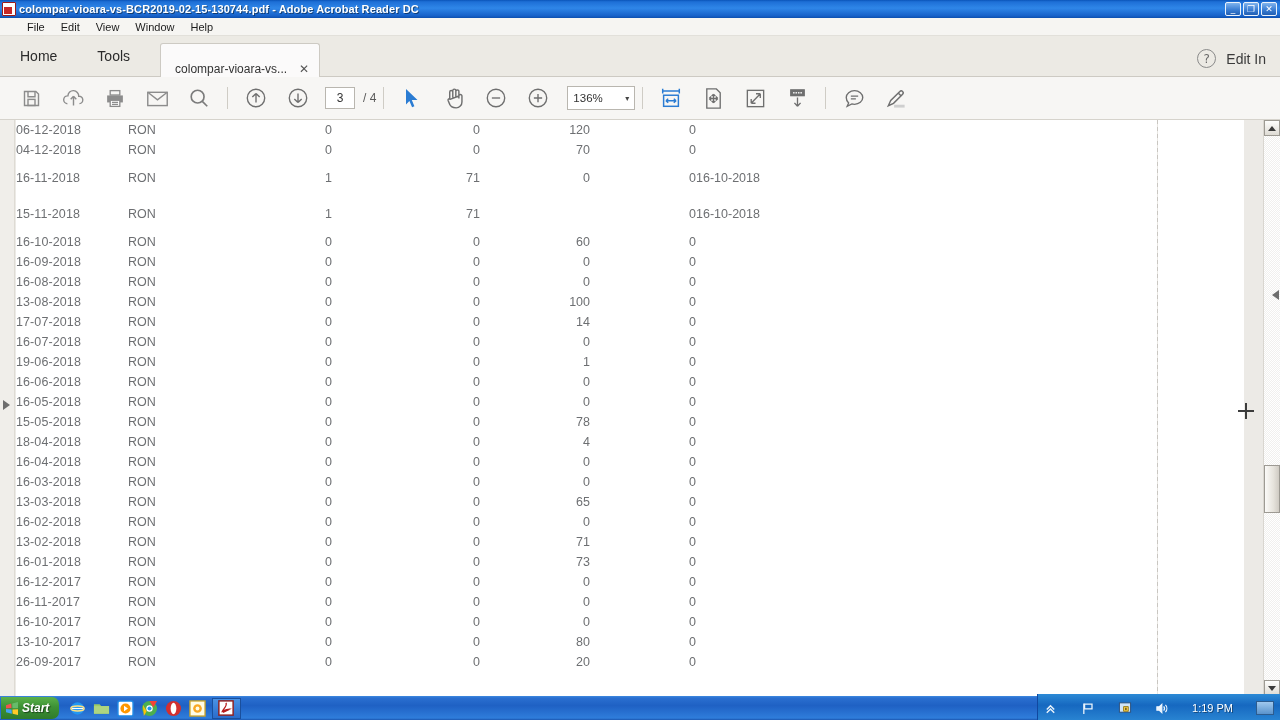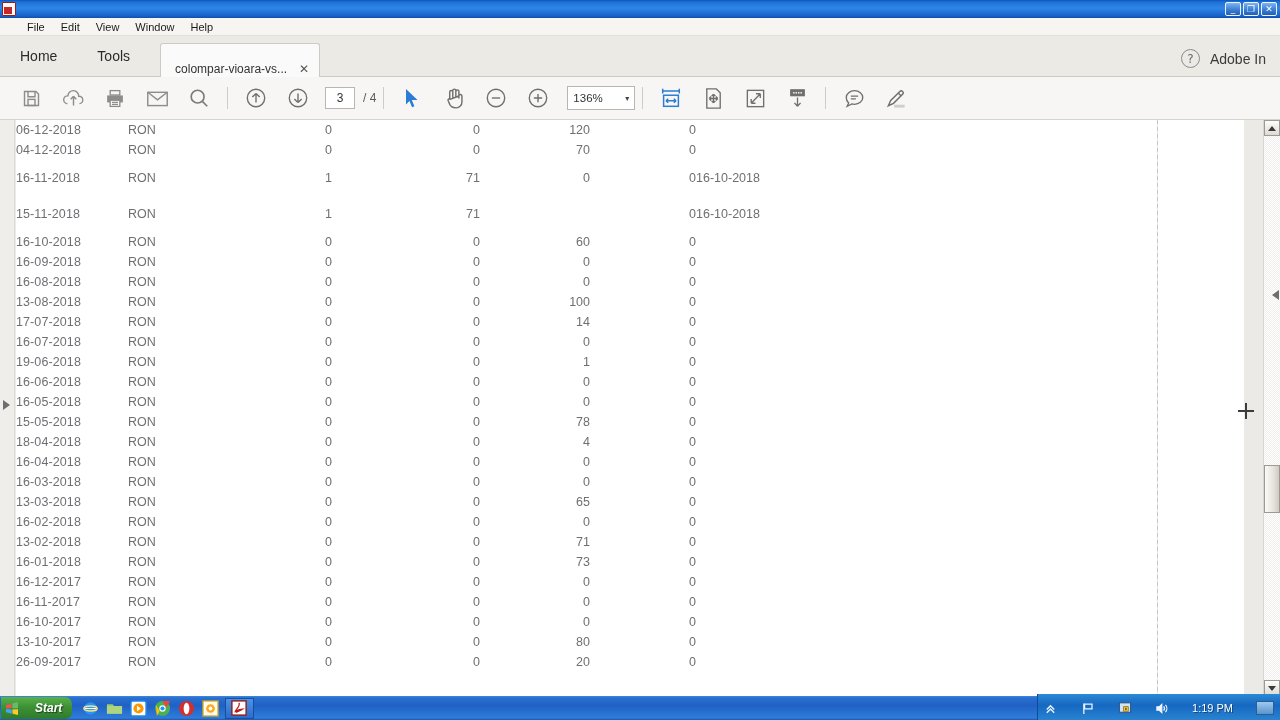--- a/index.html
+++ b/index.html
@@ -176,21 +176,21 @@
   
   .taskbar {
     position: absolute; left: 0; bottom: 0; width: 1280px; height: 24px;
     background: linear-gradient(to bottom,#3f8ae0 0%,#2a6fd0 8%, #1f61c4 40%, #2f7ddb 92%, #1b56b0 100%);
     display: flex; align-items: center;
   }
   .startbtn {
     height: 22px; margin: 0 6px 0 1px; padding: 0 10px 0 4px;
     background: linear-gradient(to bottom,#5bb14a,#3d9135 45%,#2f7b2b);
     border-radius: 0 7px 7px 0;
-    display: flex; align-items: center; gap: 16px;
+    display: flex; align-items: center; gap: 3px;
     color: #fff; font-size: 12px; font-weight: bold; font-style: italic;
     text-shadow: 1px 1px 1px rgba(0,0,0,.5);
   }
   .flag { width: 14px; height: 13px; position: relative; }
   .qlaunch { display: flex; align-items: center; gap: 7px; padding-left: 4px; }
   .qicon { width: 17px; height: 17px; border-radius: 2px; position: relative; }
   .taskbtn {
     height: 21px; margin-left: 6px; padding: 0 5px;
     border: 1px solid #1a4f9c; background: linear-gradient(to bottom,#4a93e6,#2a6ccb);
     display: flex; align-items: center;
@@ -204,20 +204,21 @@
   .clock { color: #fff; font-size: 11px; text-shadow: 1px 1px 0 rgba(0,0,0,.4); white-space: nowrap; }
   .desk-ico { width: 18px; height: 14px; background: linear-gradient(to bottom,#9fc8ee,#5a93cc); border: 1px solid #2d5c8e; }
 </style>
 </head>
 <body>
 
 <div id="app">
 
   <div class="titlebar">
     <span class="tb-icon"></span>
+    <span class="tb-title">colompar-vioara-vs-BCR2019-02-15-130744.pdf - Adobe Acrobat Reader DC</span>
     <span class="tb-btns">
       <span class="tb-btn">_</span>
       <span class="tb-btn">❐</span>
       <span class="tb-btn">✕</span>
     </span>
   </div>
 
   <div class="menubar">
     <span class="menuitem">File</span>
     <span class="menuitem">Edit</span>
@@ -228,21 +229,21 @@
 
   <div class="tabstrip">
     <span class="nav-btn">Home</span>
     <span class="nav-btn">Tools</span>
     <span class="doc-tab">
       <span class="doc-tab-label">colompar-vioara-vs...</span>
       <span class="doc-tab-close">✕</span>
     </span>
     <span class="tab-right">
       <span class="help-circle">?</span>
-      <span class="signin">Adobe In</span>
+      <span class="signin">Edit In</span>
     </span>
   </div>
 
   <div class="toolbar">
 
     <span class="tool">
       <svg width="21" height="21" viewBox="0 0 24 24" fill="none" stroke="#8c8c8c" stroke-width="1.6">
         <path d="M4 4h13l3 3v13H4z"></path>
           <path d="M8 4v6h8V4"></path>
           <rect x="8" y="13" width="8" height="7"></rect>

